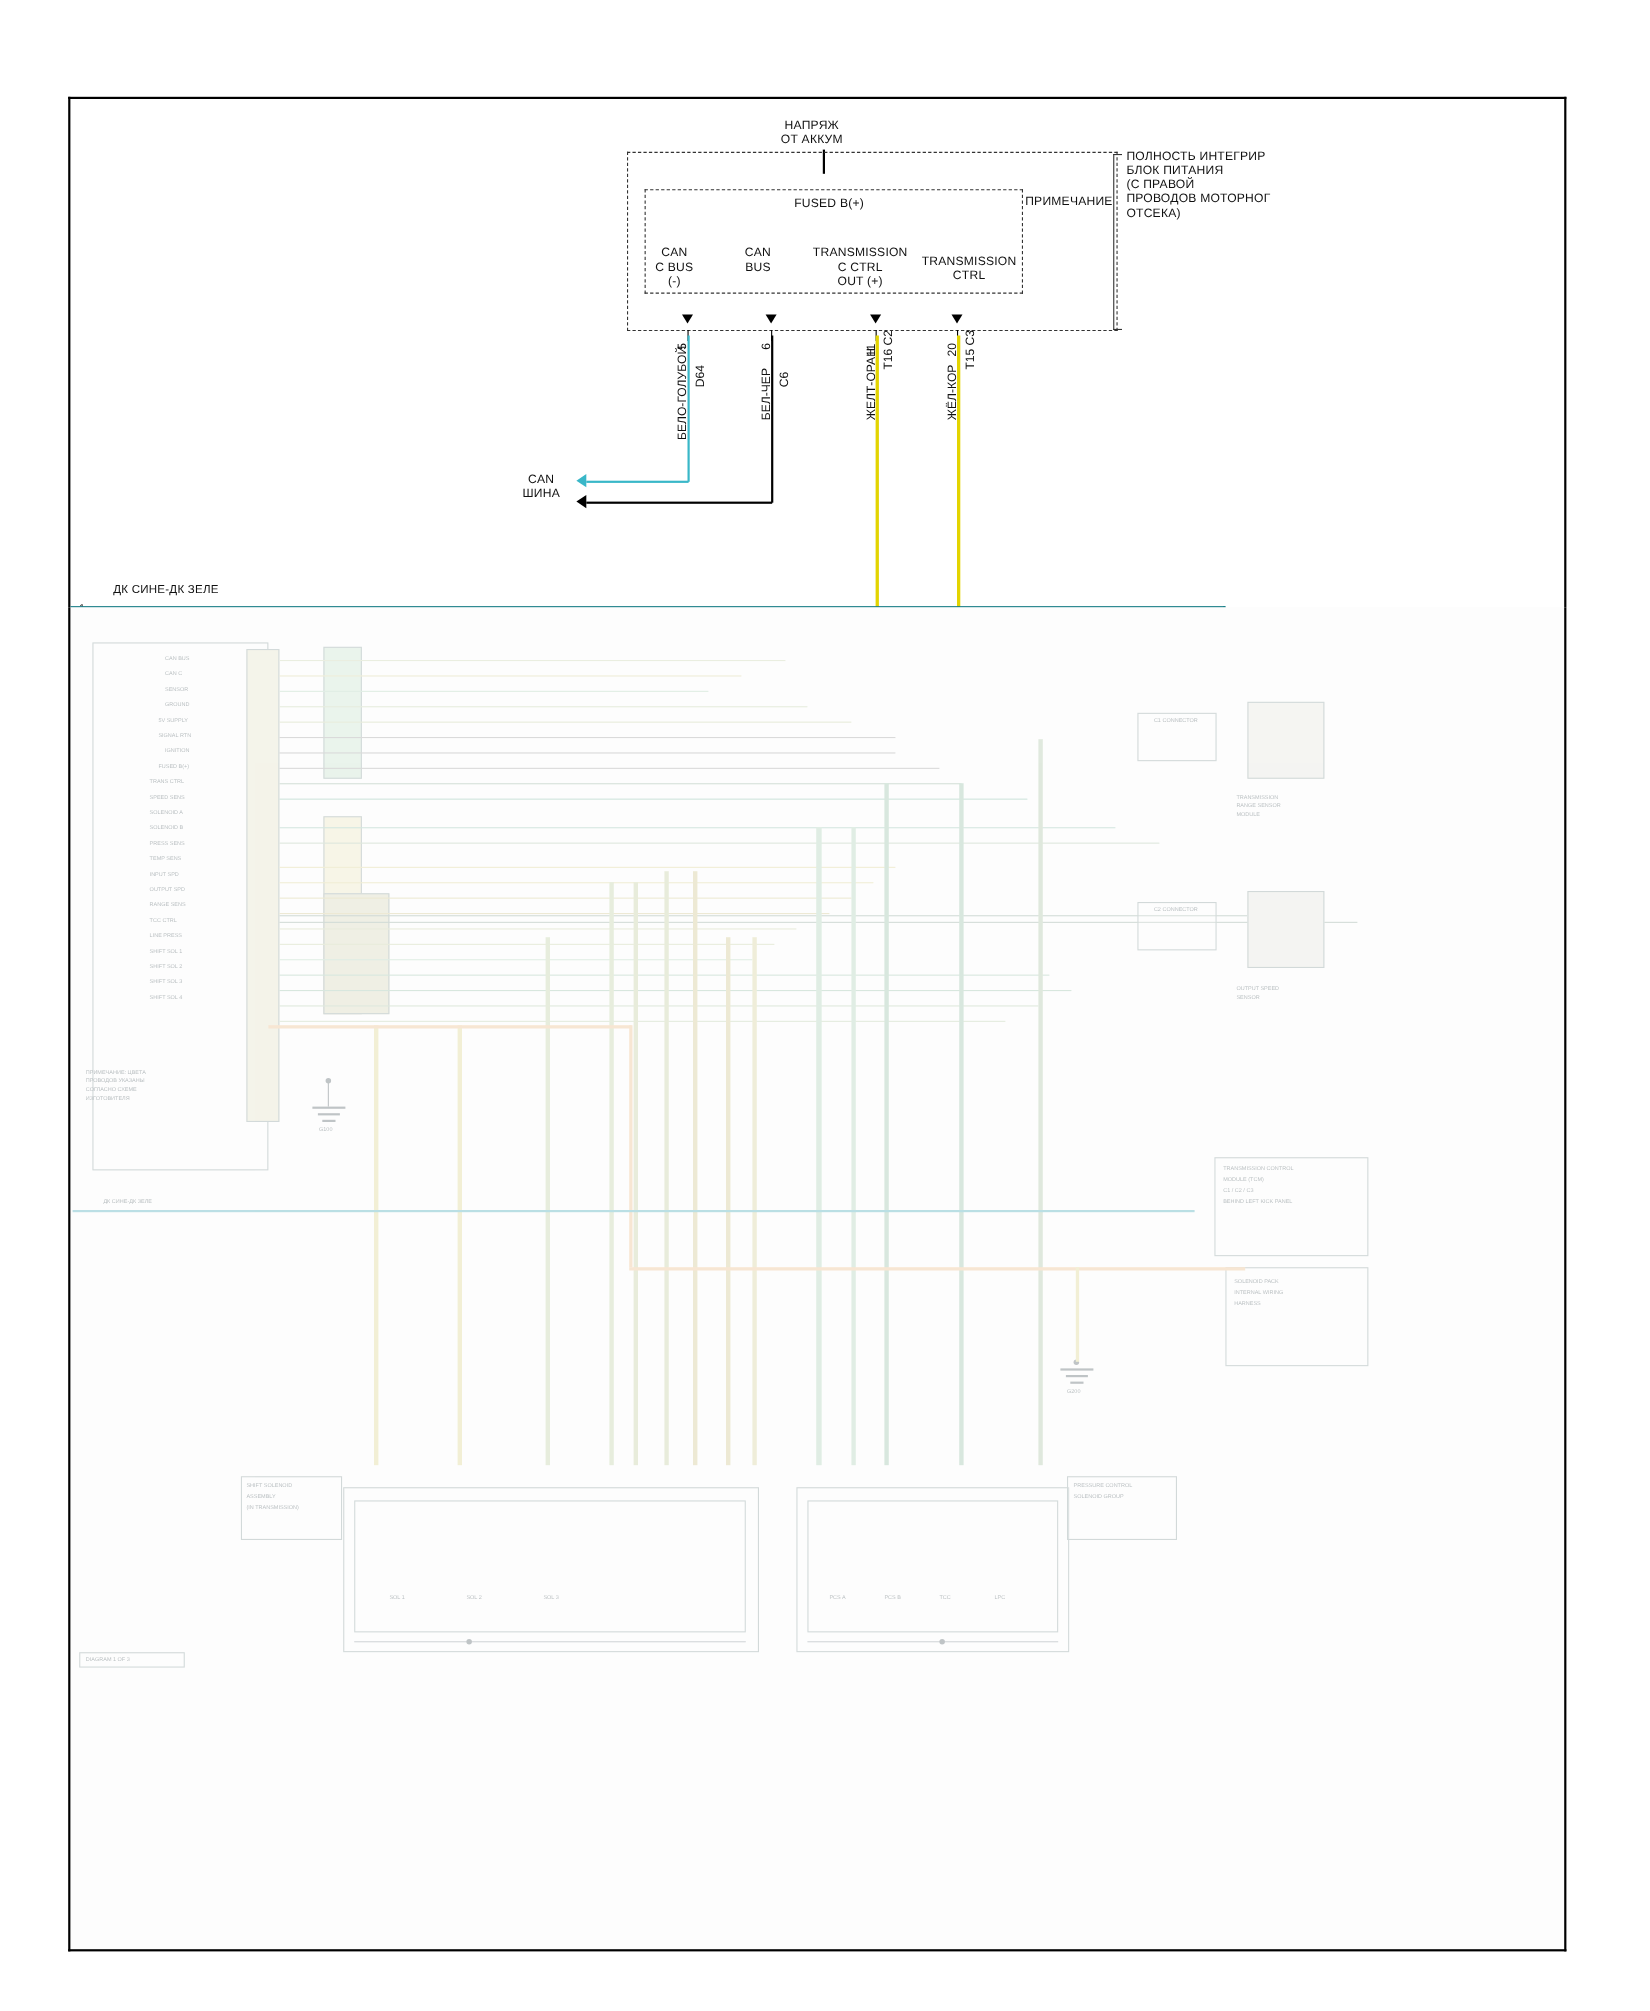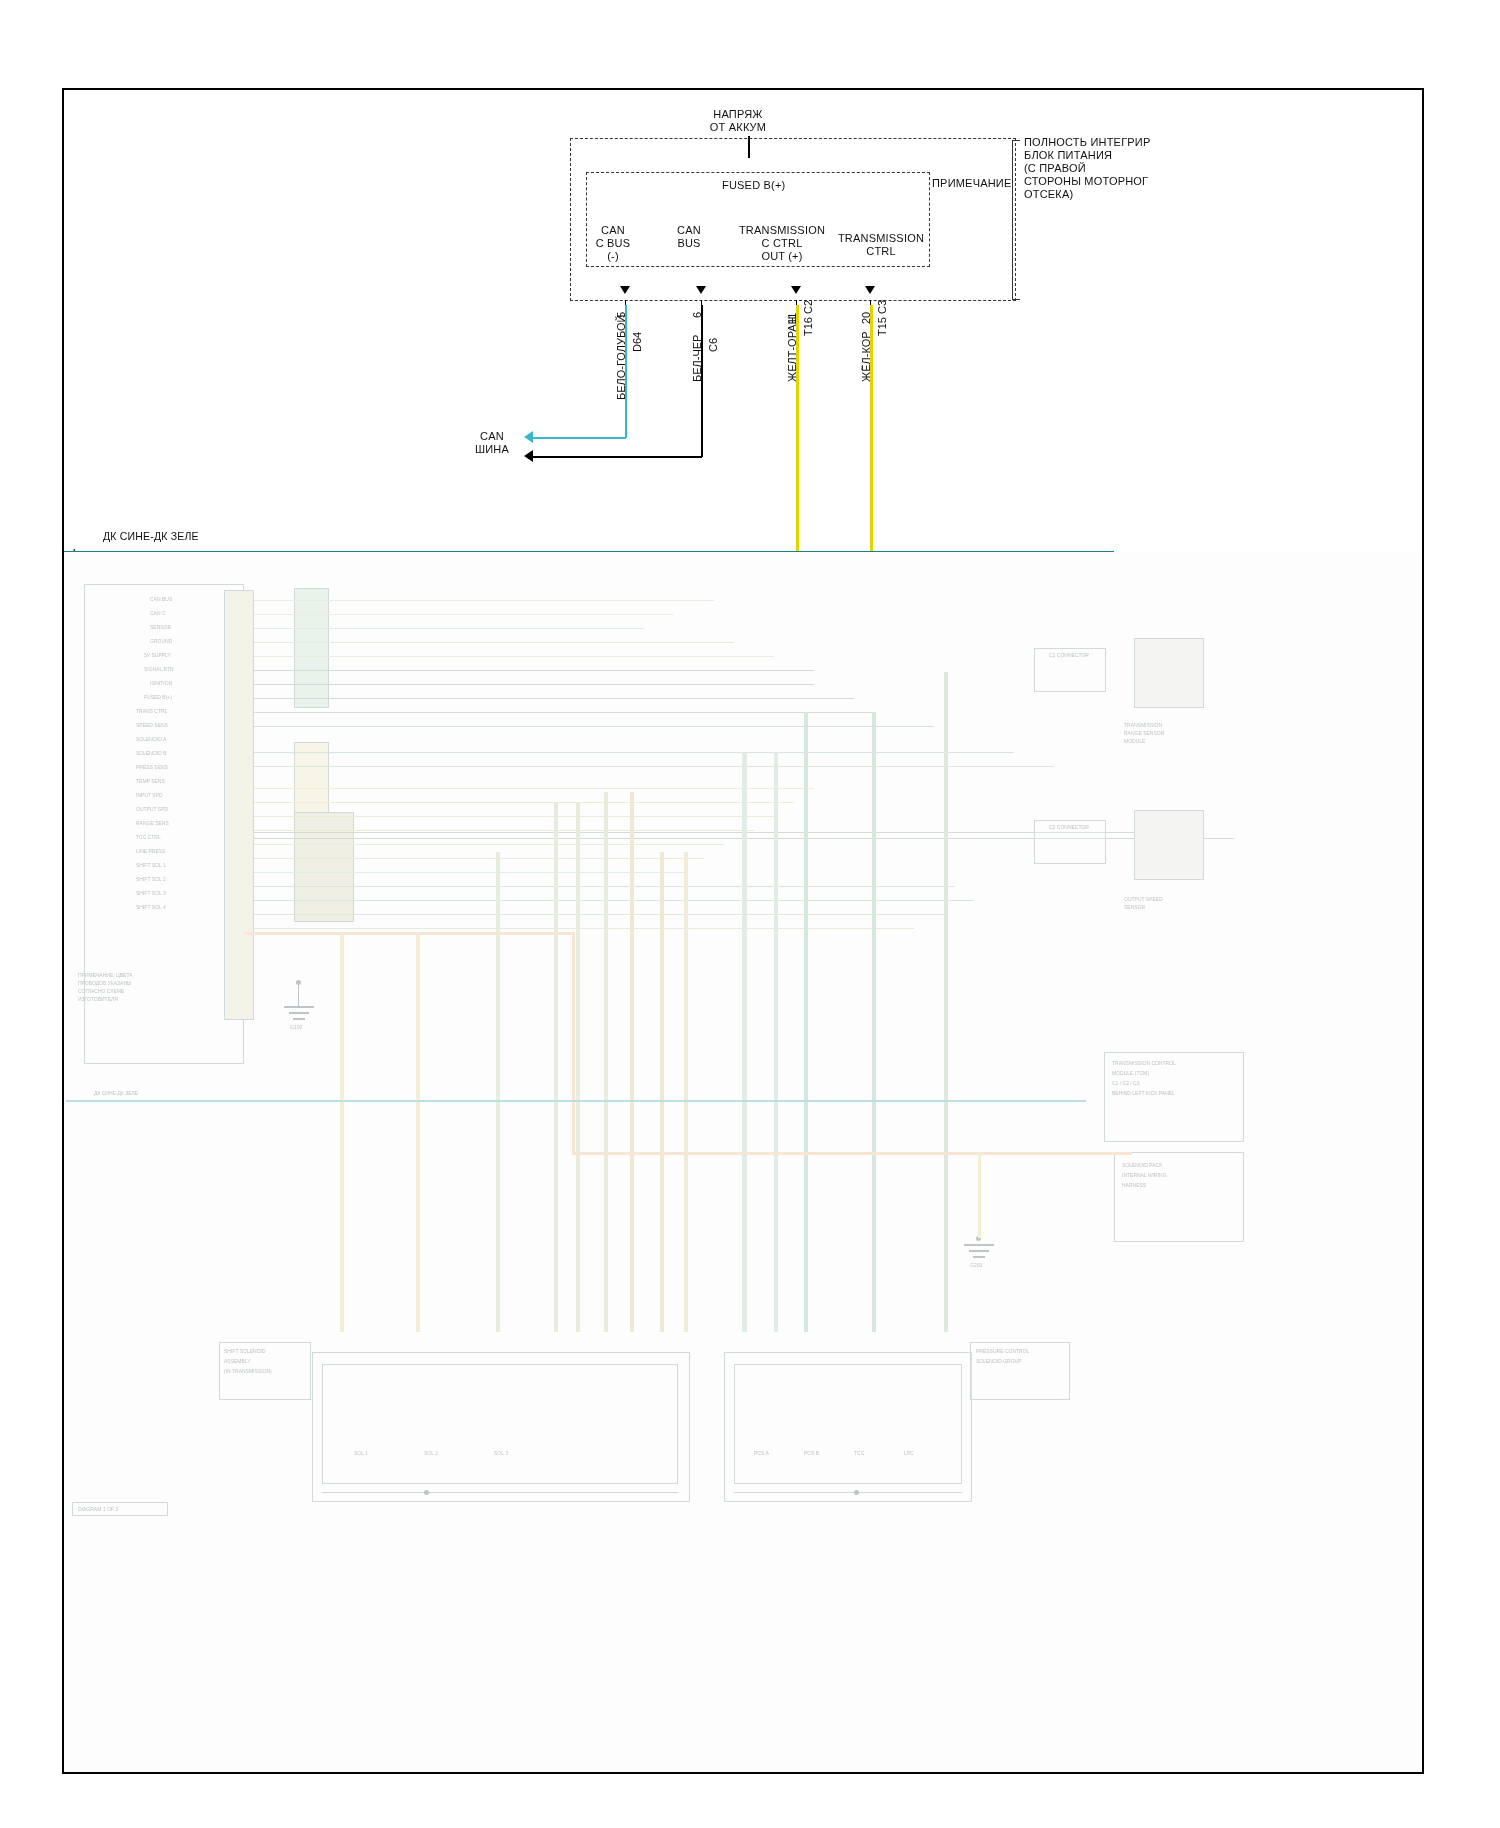--- a/index.html
+++ b/index.html
@@ -152,21 +152,21 @@
   <div class="dash-box" style="left:586px; top:172px; width:344px; height:95px;"></div>
 
   <div class="lbl" style="left:722px; top:179px;">FUSED B(+)</div>
 
   <div class="lbl" style="left:932px; top:177px;">ПРИМЕЧАНИЕ</div>
 
   <div class="bracket" style="left:1012px; top:140px; height:160px;"></div>
   <div class="lbl" style="left:1024px; top:136px;">ПОЛНОСТЬ ИНТЕГРИР
 БЛОК ПИТАНИЯ
 (С ПРАВОЙ
-СТОРОНЫ МОТОРНОГ
+ПРОВОДОВ МОТОРНОГ
 ОТСЕКА)</div>
 
   <div class="lbl c" style="left:578px; top:224px; width:70px;">CAN
 C BUS
 (-)</div>
   <div class="lbl c" style="left:654px; top:224px; width:70px;">CAN
 BUS</div>
   <div class="lbl c" style="left:726px; top:224px; width:112px;">TRANSMISSION
 C CTRL
 OUT (+)</div>

